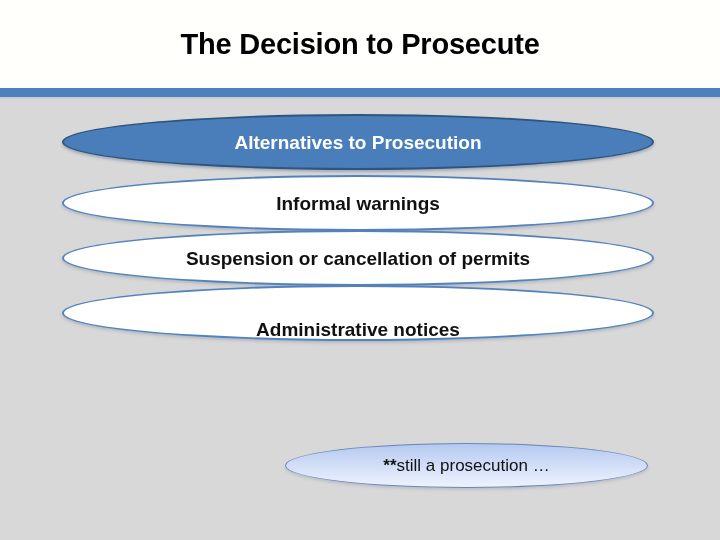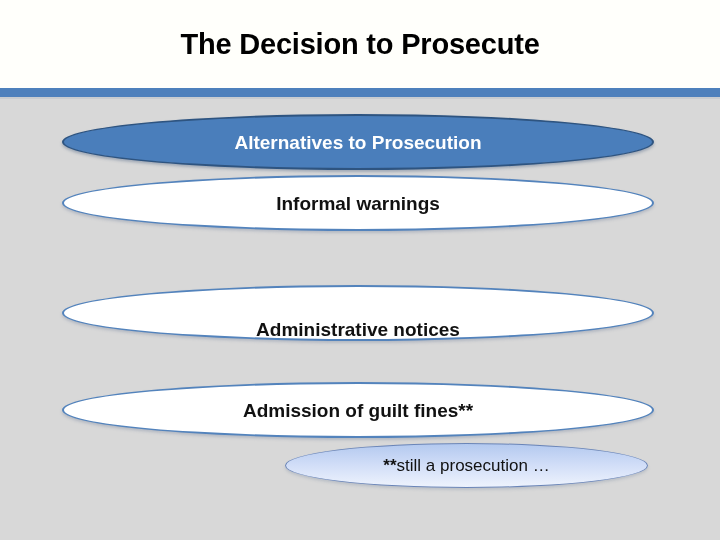--- a/index.html
+++ b/index.html
@@ -148,26 +148,26 @@
 <div class="body-area">
 
   <div class="ellipse ell-wide ell-plain row-1">
     <span class="ellipse-label">Informal warnings</span>
   </div>
 
   <div class="ellipse ell-wide ell-primary row-0">
     <span class="ellipse-label">Alternatives to Prosecution</span>
   </div>
 
+  <div class="ellipse ell-wide ell-plain row-2">
+    <span class="ellipse-label">Suspension or cancellation of permits</span>
+  </div>
 
   <div class="ellipse ell-wide ell-plain row-3">
     <span class="ellipse-label">Administrative notices</span>
   </div>
 
-  <div class="ellipse ell-wide ell-plain row-4">
-    <span class="ellipse-label">Admission of guilt fines**</span>
-  </div>
 
   <div class="ellipse ell-note row-5">
     <span class="note-label"><span class="note-stars">**</span><span>still a prosecution …</span></span>
   </div>
 
 </div>
 
 </body></html>

